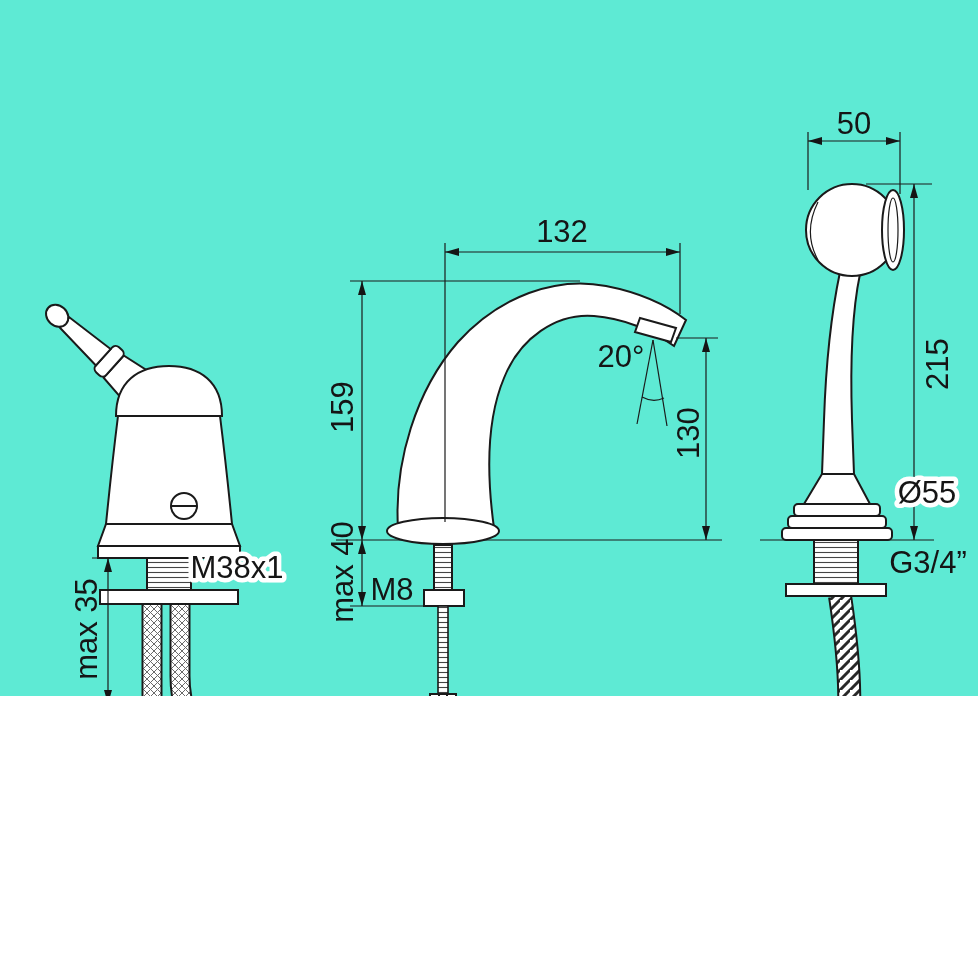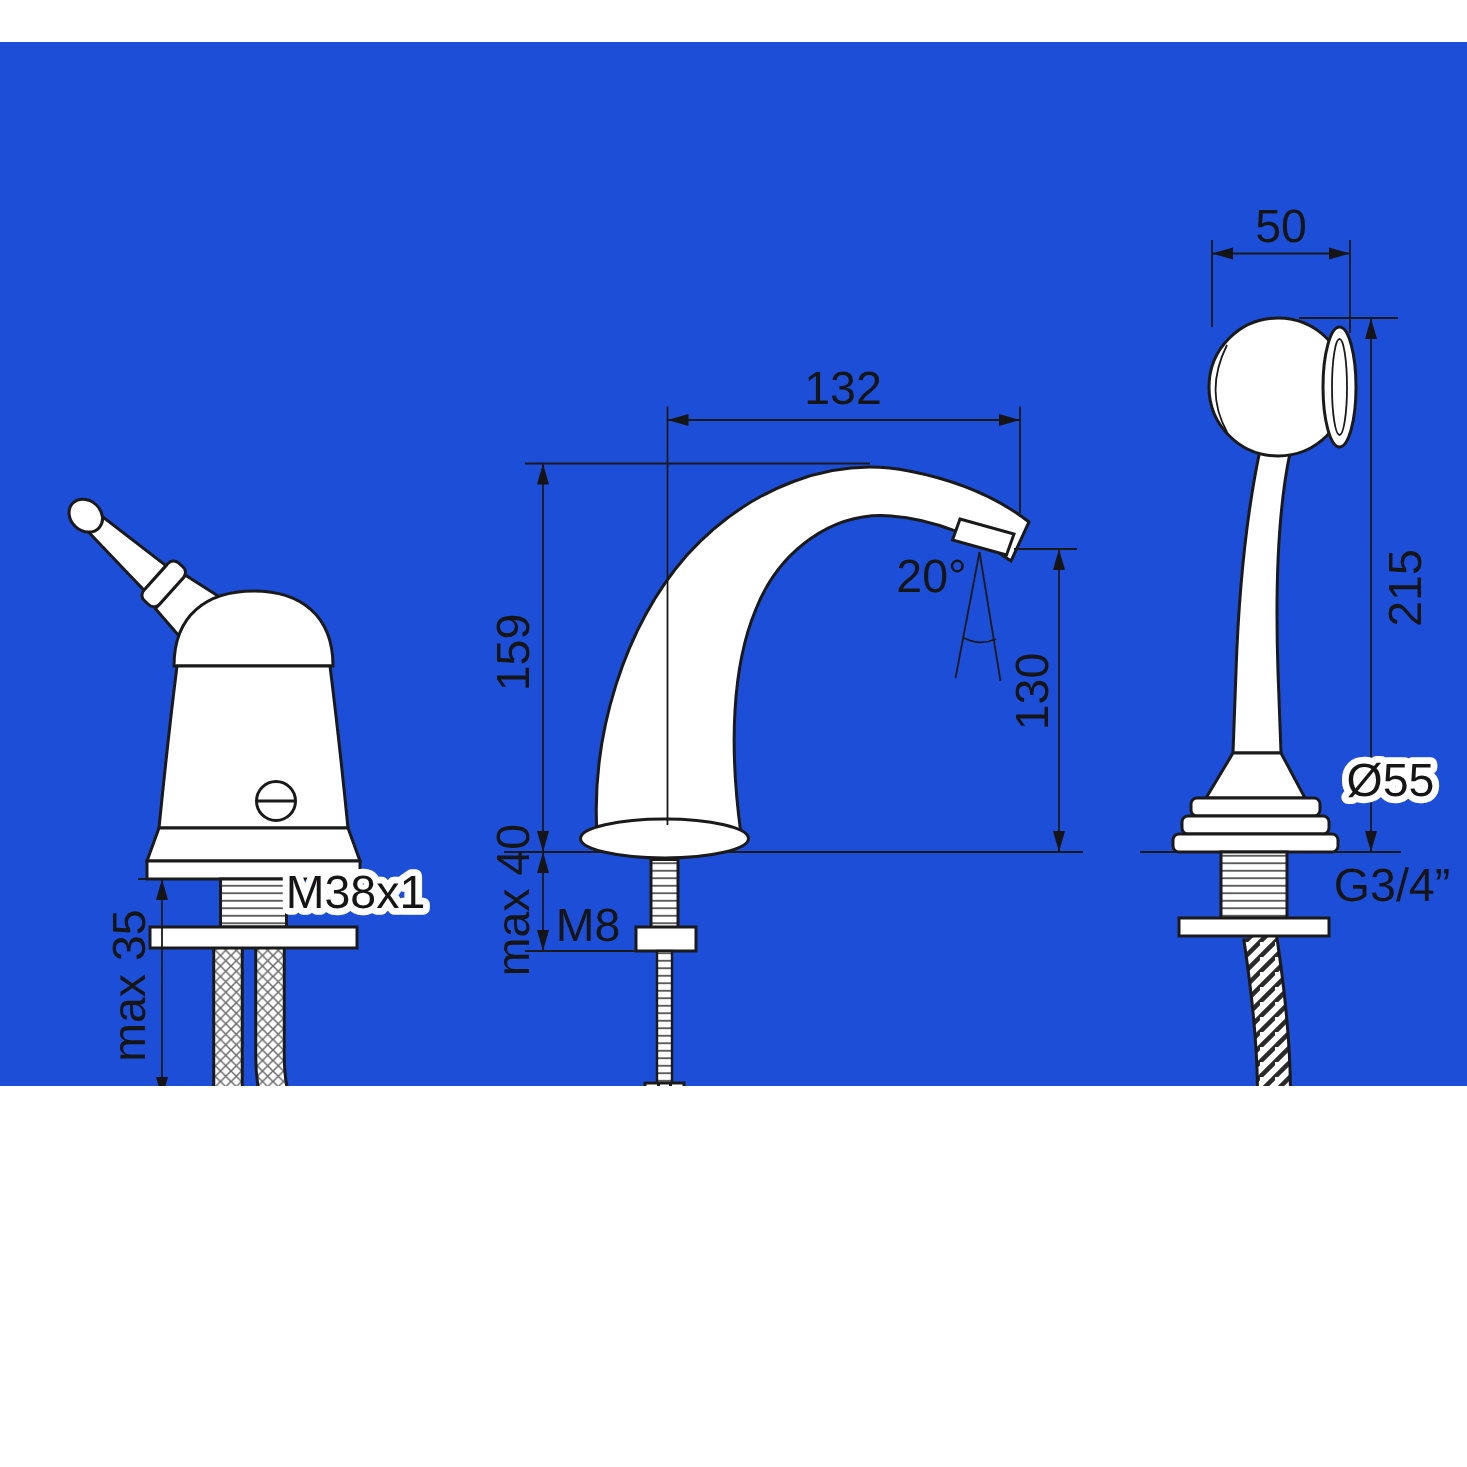--- a/index.html
+++ b/index.html
@@ -1,17 +1,17 @@
 <!DOCTYPE html>
 <html><head>
 <meta charset="utf-8">
 <style>
   html,body{margin:0;padding:0;background:#ffffff;}
-  .sheet{position:relative;width:978px;height:696px;background:#1d4ed8;
-         font-family:"Liberation Sans",sans-serif;overflow:hidden;margin-top:28px;}
+  .sheet{position:relative;width:978px;height:696px;background:#5eead4;
+         font-family:"Liberation Sans",sans-serif;overflow:hidden;}
   svg{display:block;}
   text{fill:#151515;font-size:31px;font-family:"Liberation Sans",sans-serif;}
   .halo{paint-order:stroke;stroke:#ffffff;stroke-width:9;stroke-linejoin:round;}
   .ol{fill:#ffffff;stroke:#1a1a1a;stroke-width:2;}
   .ln{stroke:#1a1a1a;stroke-width:2;fill:none;}
   .thin{stroke:#1a1a1a;stroke-width:1.2;fill:none;}
 </style>
 </head>
 <body>
 

